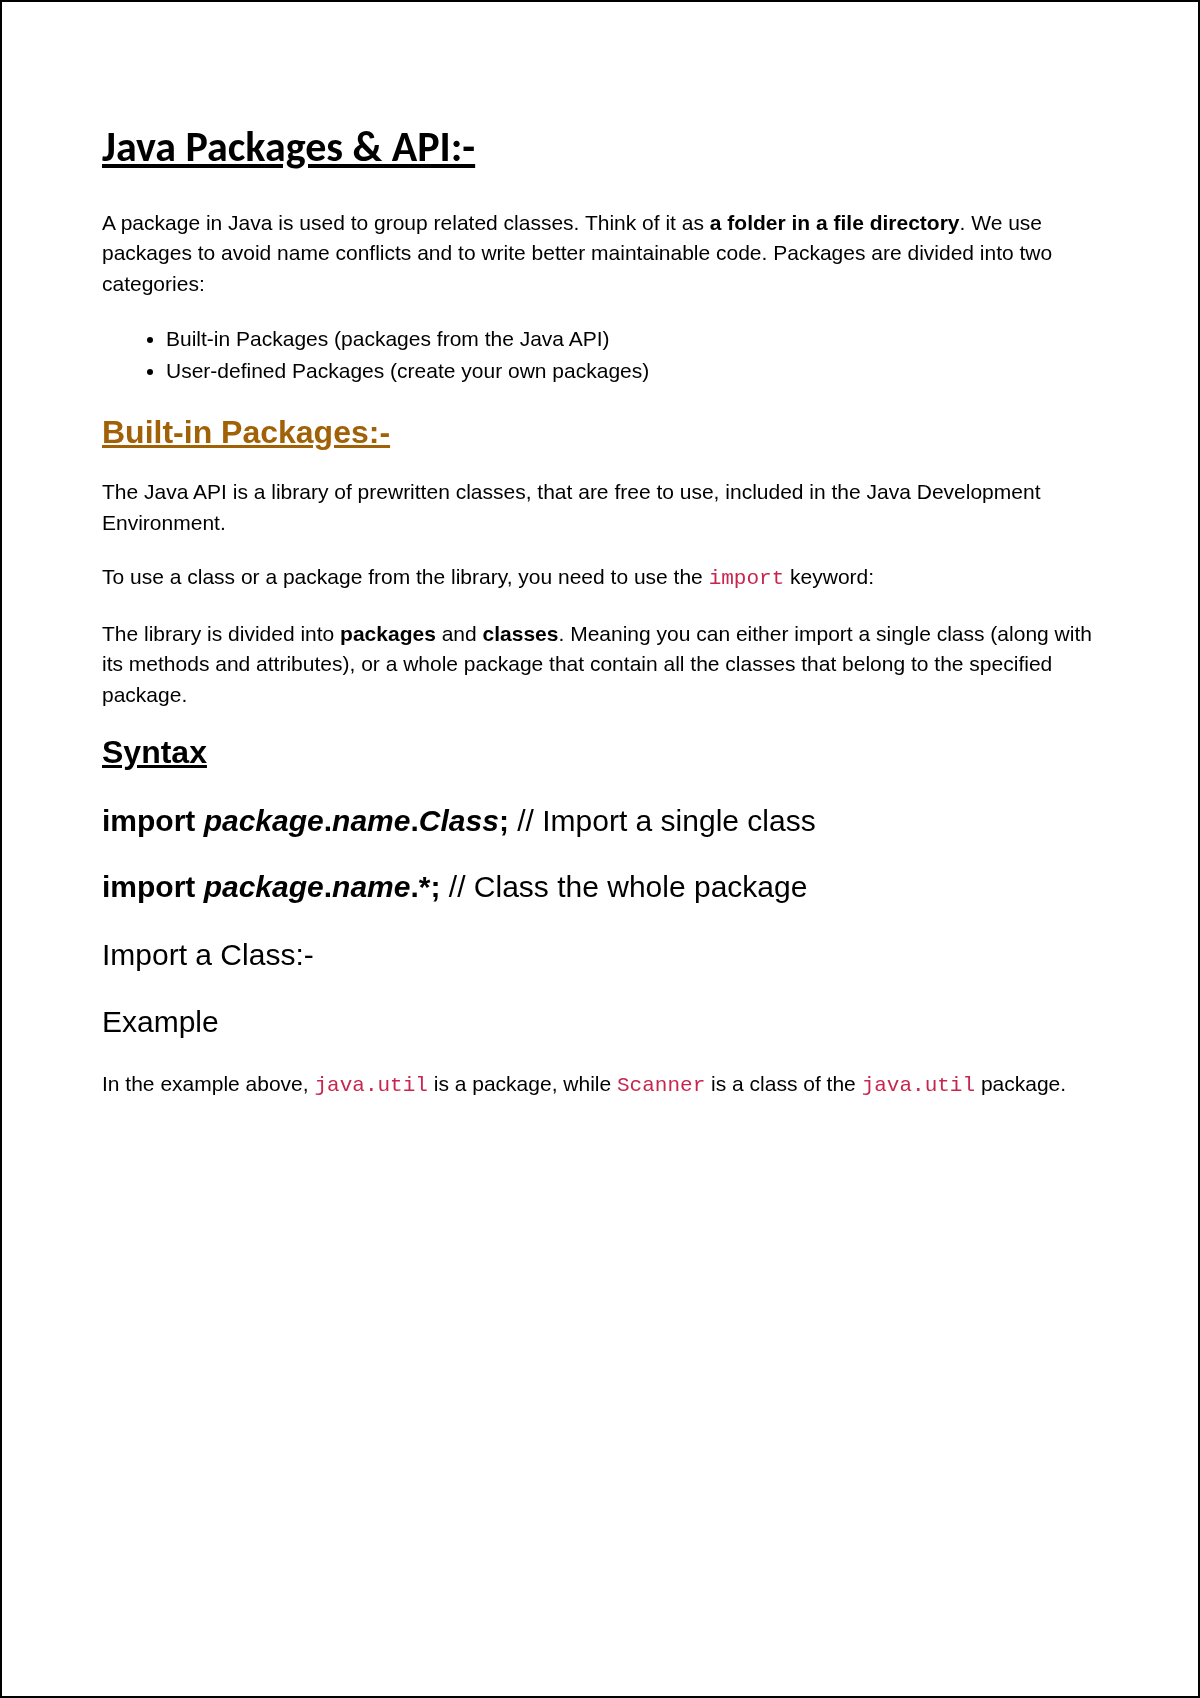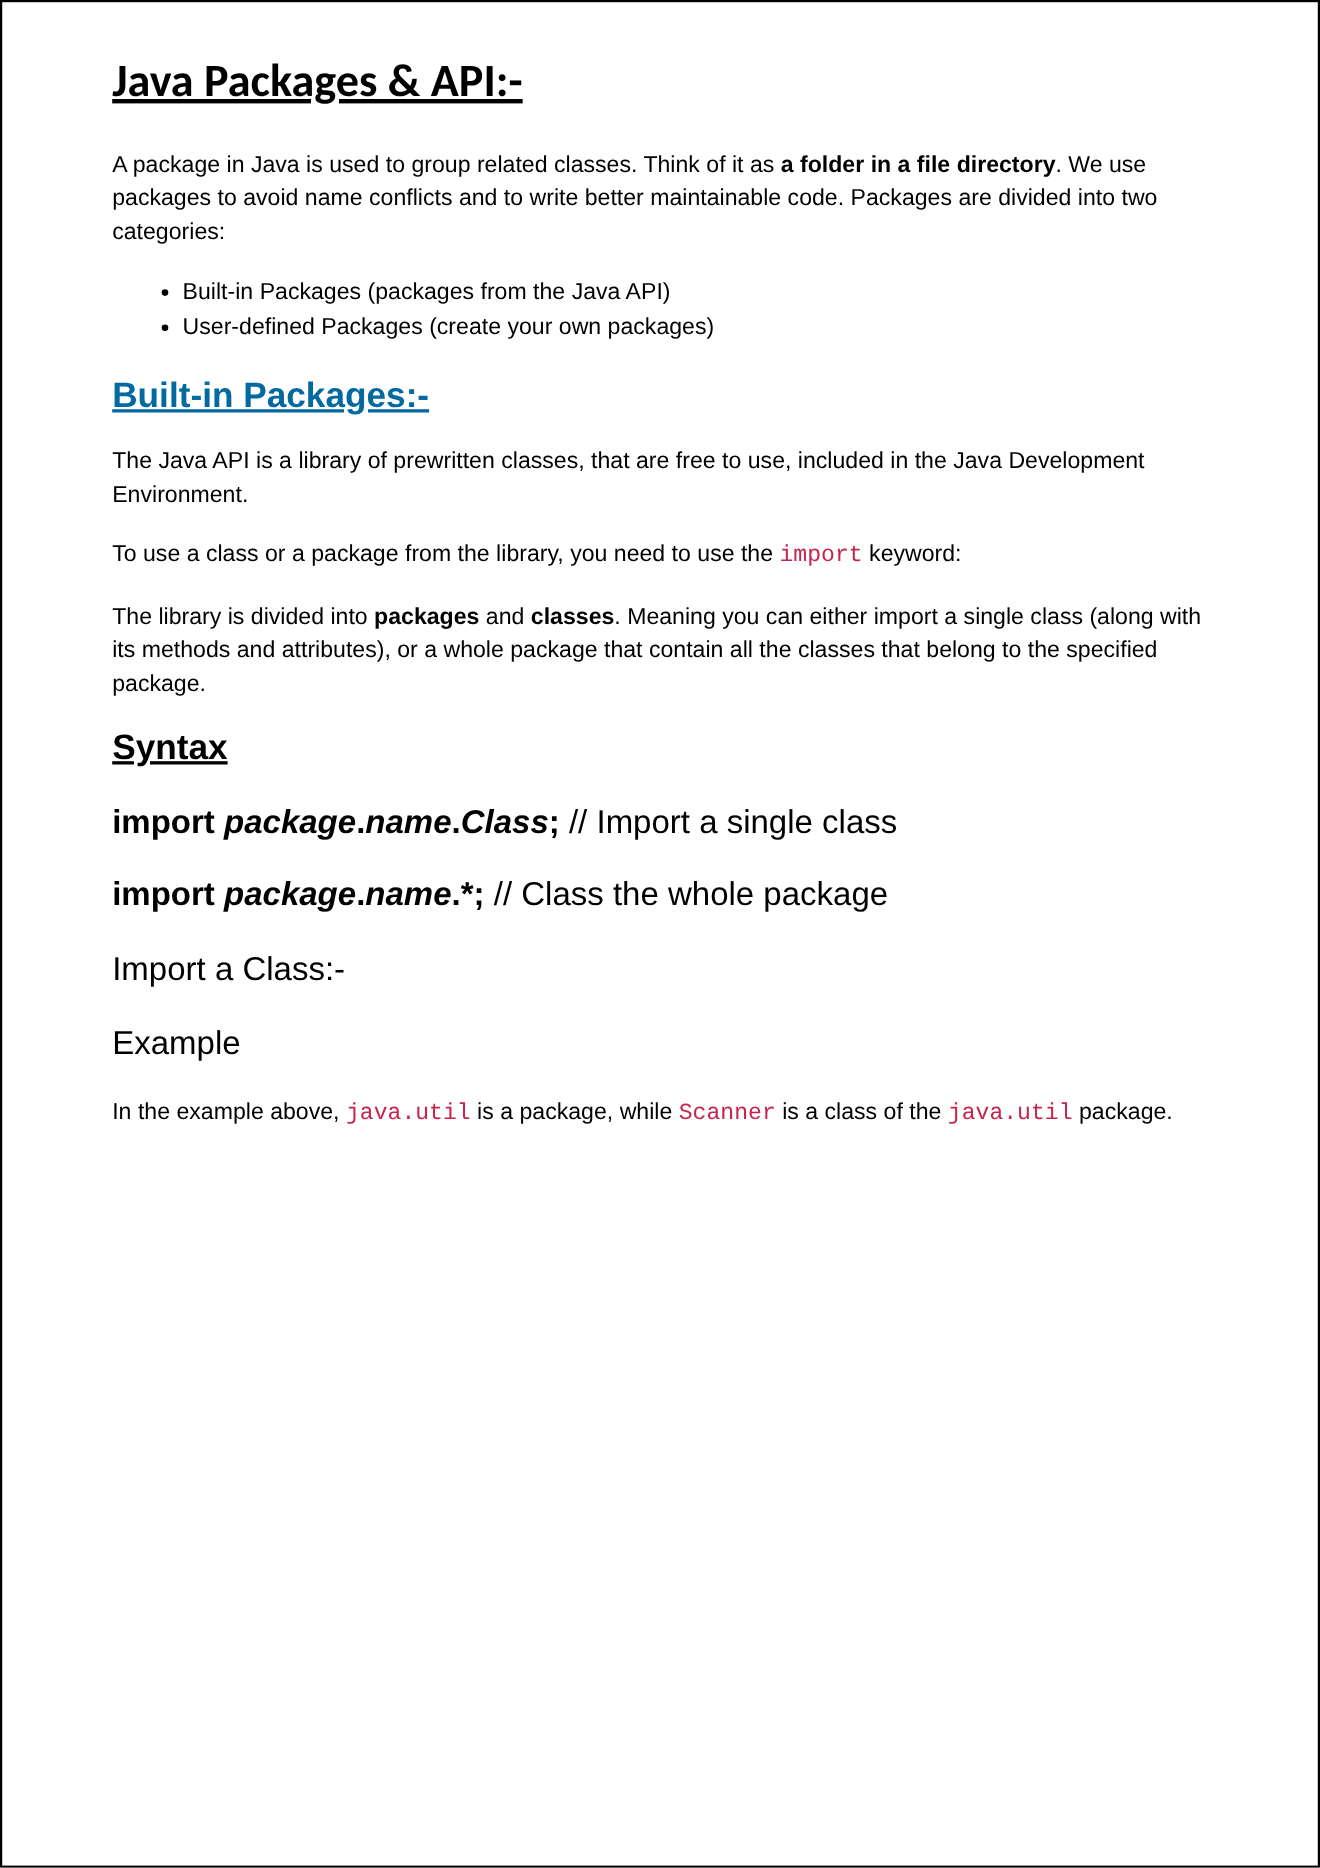--- a/index.html
+++ b/index.html
@@ -2,21 +2,21 @@
 <html><head>
 <meta charset="utf-8">
 <style>
   * { box-sizing: border-box; margin: 0; padding: 0; }
   html, body { width: 1200px; height: 1698px; background: #fff; }
   .page {
     width: 1200px;
     height: 1698px;
     border: 2px solid #000;
     margin: 0;
-    padding: 46px 100px 40px 100px;
+    padding: 119px 100px 40px 100px;
     position: relative;
     background: #fff;
   }
   .inner {
     margin: 0 auto;
     max-width: 1000px;
   }
   h1.title {
     font-family: Calibri, "Segoe UI", Arial, sans-serif;
     font-size: 42px;
@@ -42,21 +42,21 @@
     font-size: 21px;
     line-height: 1.5;
     color: #000;
   }
   h2.section {
     font-family: Verdana, Geneva, sans-serif;
     font-size: 32px;
     font-weight: 700;
     text-decoration: underline;
     margin-bottom: 26px;
-    color: #0369a1;
+    color: #a16207;
   }
   h2.syntax {
     font-family: Verdana, Geneva, sans-serif;
     font-size: 32px;
     font-weight: 700;
     text-decoration: underline;
     margin-top: 12px;
     margin-bottom: 30px;
     color: #000;
   }

